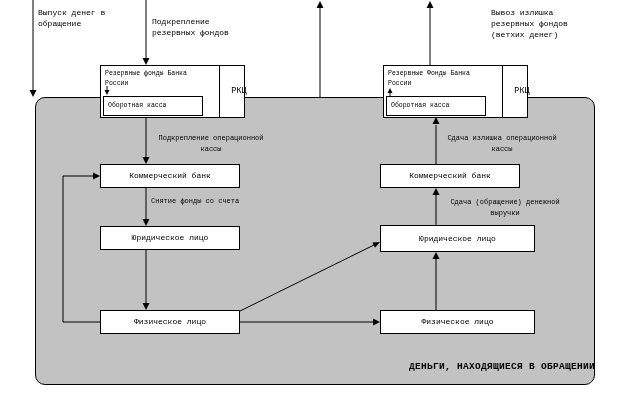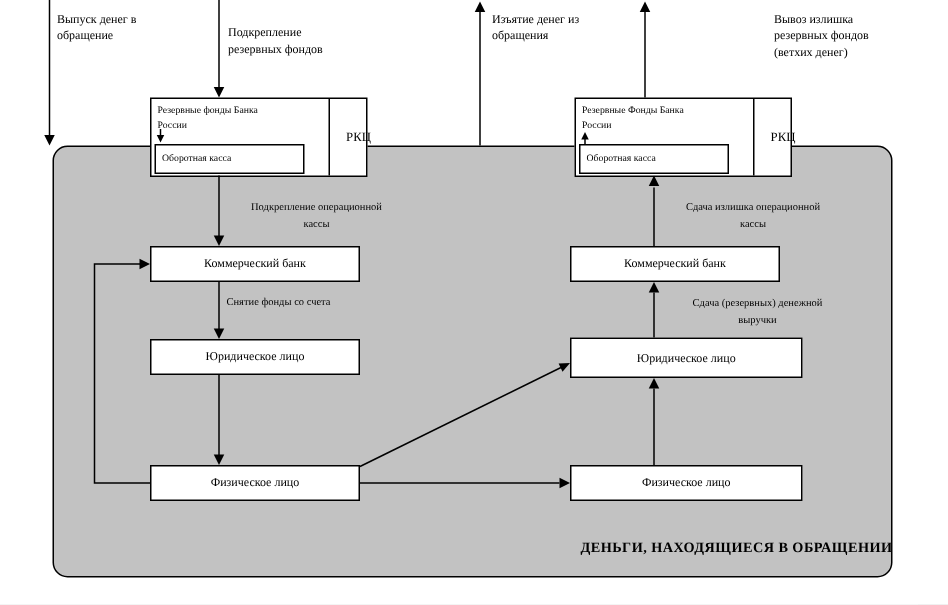--- a/index.html
+++ b/index.html
@@ -1,18 +1,18 @@
 <!DOCTYPE html>
 <html><head>
 <meta charset="utf-8">
 <style>
   *{margin:0;padding:0;box-sizing:border-box;}
   html,body{background:#ffffff;}
   .stage{position:relative;width:612px;height:403px;background:#ffffff;overflow:hidden;
-         font-family:Liberation Serif, serif;color:#000;}
+         font-family:Liberation Mono, monospace;color:#000;}
   .gray-area{position:absolute;left:35px;top:97px;width:560px;height:288px;
              background:#c2c2c2;border:1px solid #000;border-radius:10px;z-index:1;}
   .box{position:absolute;background:#ffffff;border:1px solid #000;z-index:2;
        display:flex;align-items:center;justify-content:center;
        font-size:8px;text-align:center;white-space:pre-line;line-height:1.2;}
   .lbl{position:absolute;font-size:8px;line-height:1.4;white-space:pre-line;z-index:2;color:#000;}
   .lbl-small{font-size:7px;line-height:1.5;}
   .lbl-center{text-align:center;}
   .rkc-reserve{position:absolute;left:4px;top:3px;width:98px;font-size:6.5px;
                line-height:1.5;text-align:left;white-space:pre-line;}
@@ -30,23 +30,21 @@
 <body>
 
 <div class="stage">
 
   <div class="gray-area" style="background: rgb(194, 194, 194);"></div>
 
   <div class="lbl" style="left:38px;top:7px;">Выпуск денег в
 обращение</div>
   <div class="lbl" style="left:152px;top:16px;">Подкрепление
 резервных фондов</div>
-  <div class="lbl" style="left:328px;top:7px;">Изъятие денег из
-обращения</div>
-  <div class="lbl" style="left:516px;top:7px;">Вывоз излишка
+  <div class="lbl" style="left:491px;top:7px;">Вывоз излишка
 резервных фондов
 (ветхих денег)</div>
 
   <div class="box" style="left:100px;top:65px;width:145px;height:53px;">
     <div class="rkc-reserve">Резервные фонды Банка
 России</div>
     <div class="rkc-title">РКЦ</div>
     <div class="kassa">Оборотная касса</div>
   </div>
 
@@ -60,21 +58,21 @@
   <div class="lbl lbl-small lbl-center" style="left:150px;top:133px;width:122px;">Подкрепление операционной
 кассы</div>
   <div class="box" style="left:100px;top:164px;width:140px;height:24px;">Коммерческий банк</div>
   <div class="lbl lbl-small" style="left:151px;top:196px;">Снятие фонды со счета</div>
   <div class="box" style="left:100px;top:226px;width:140px;height:24px;">Юридическое лицо</div>
   <div class="box" style="left:100px;top:310px;width:140px;height:24px;">Физическое лицо</div>
 
   <div class="lbl lbl-small lbl-center" style="left:441px;top:133px;width:122px;">Сдача излишка операционной
 кассы</div>
   <div class="box" style="left:380px;top:164px;width:140px;height:24px;">Коммерческий банк</div>
-  <div class="lbl lbl-small lbl-center" style="left:441px;top:197px;width:128px;">Сдача (резервных) денежной
+  <div class="lbl lbl-small lbl-center" style="left:441px;top:197px;width:128px;">Сдача (обращение) денежной
 выручки</div>
   <div class="box" style="left:380px;top:225px;width:155px;height:27px;">Юридическое лицо</div>
   <div class="box" style="left:380px;top:310px;width:155px;height:24px;">Физическое лицо</div>
 
 
   <div class="footer-title">ДЕНЬГИ, НАХОДЯЩИЕСЯ В ОБРАЩЕНИИ</div>
 
   <svg class="overlay" width="632" height="403" viewBox="0 0 632 403">
     <g stroke="#000000" stroke-width="1" fill="none">
 

